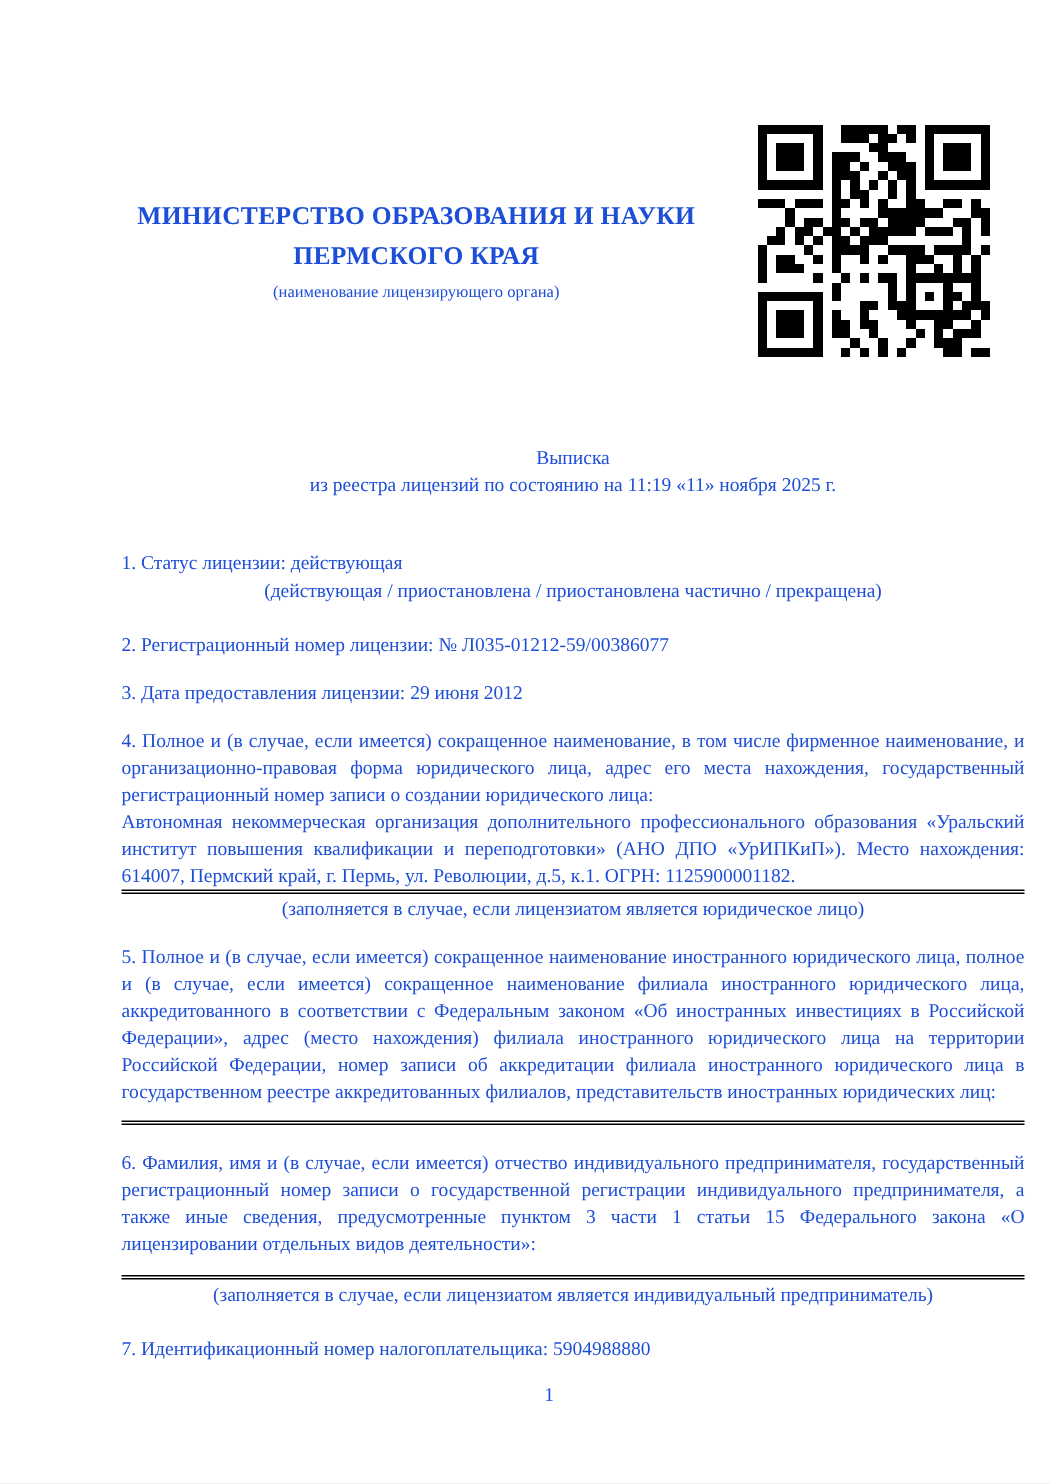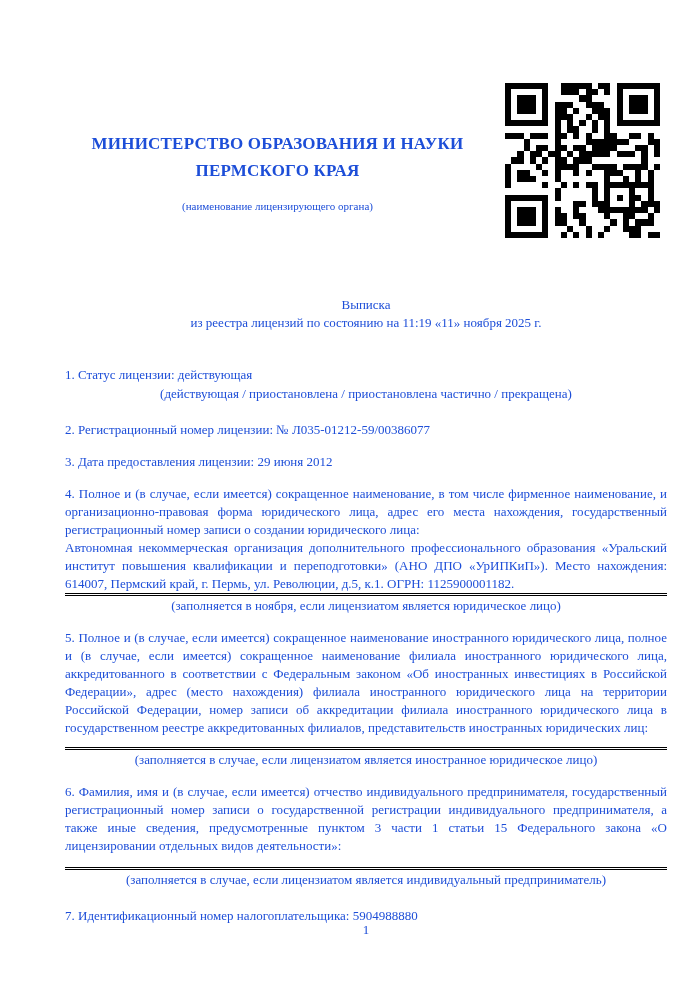--- a/index.html
+++ b/index.html
@@ -14,25 +14,25 @@
     overflow:hidden;
   }
   .header {
     position:absolute; top:130px; left:65px; width:425px;
     text-align:center;
   }
   .ministry {
     font-weight:bold; font-size:17px; line-height:27px;
     letter-spacing:0.2px;
   }
-  .ministry-caption { font-size:11px; line-height:13px; margin-top:16px; }
+  .ministry-caption { font-size:11px; line-height:13px; margin-top:5px; }
   .qr { position:absolute; top:83px; left:505px; width:155px; height:155px; }
   .qr svg { width:100%; height:100%; display:block; }
   .content {
-    position:absolute; top:296px; left:65px; width:602px;
+    position:absolute; top:296px; left:81px; width:602px;
     font-size:13px; line-height:18px;
   }
   .doc-title { text-align:center; }
   .body-text { text-align:justify;font-family:Liberation Serif, serif; }
   .caption { font-size:13px; line-height:14px; text-align:center; margin-top:3px; }
   .fill-line {
     height:3px;
     border-top:1px solid #000;
     border-bottom:1px solid #000;
   }
@@ -403,27 +403,26 @@
     </section>
 
     <section class="mt-item">
       <p class="body-text">3. Дата предоставления лицензии: 29 июня 2012</p>
     </section>
 
     <section class="mt-item">
       <p class="body-text">4. Полное и (в случае, если имеется) сокращенное наименование, в том числе фирменное наименование, и организационно-правовая форма юридического лица, адрес его места нахождения, государственный регистрационный номер записи о создании юридического лица:</p>
       <p class="body-text">Автономная некоммерческая организация дополнительного профессионального образования «Уральский институт повышения квалификации и переподготовки» (АНО ДПО «УрИПКиП»). Место нахождения: 614007, Пермский край, г. Пермь, ул. Революции, д.5, к.1. ОГРН: 1125900001182.</p>
       <div class="fill-line"></div>
-      <p class="caption">(заполняется в ноября, если лицензиатом является юридическое лицо)</p>
+      <p class="caption">(заполняется в случае, если лицензиатом является юридическое лицо)</p>
     </section>
 
     <section class="mt-sec">
       <p class="body-text">5. Полное и (в случае, если имеется) сокращенное наименование иностранного юридического лица, полное и (в случае, если имеется) сокращенное наименование филиала иностранного юридического лица, аккредитованного в соответствии с Федеральным законом «Об иностранных инвестициях в Российской Федерации», адрес (место нахождения) филиала иностранного юридического лица на территории Российской Федерации, номер записи об аккредитации филиала иностранного юридического лица в государственном реестре аккредитованных филиалов, представительств иностранных юридических лиц:</p>
       <div class="fill-line gap-line5"></div>
-      <p class="caption">(заполняется в случае, если лицензиатом является иностранное юридическое лицо)</p>
     </section>
 
     <section class="mt-sec">
       <p class="body-text">6. Фамилия, имя и (в случае, если имеется) отчество индивидуального предпринимателя, государственный регистрационный номер записи о государственной регистрации индивидуального предпринимателя, а также иные сведения, предусмотренные пунктом 3 части 1 статьи 15 Федерального закона «О лицензировании отдельных видов деятельности»:</p>
       <div class="fill-line gap-line6"></div>
       <p class="caption">(заполняется в случае, если лицензиатом является индивидуальный предприниматель)</p>
     </section>
 
     <section class="mt-last">
       <p class="body-text">7. Идентификационный номер налогоплательщика: 5904988880</p>

